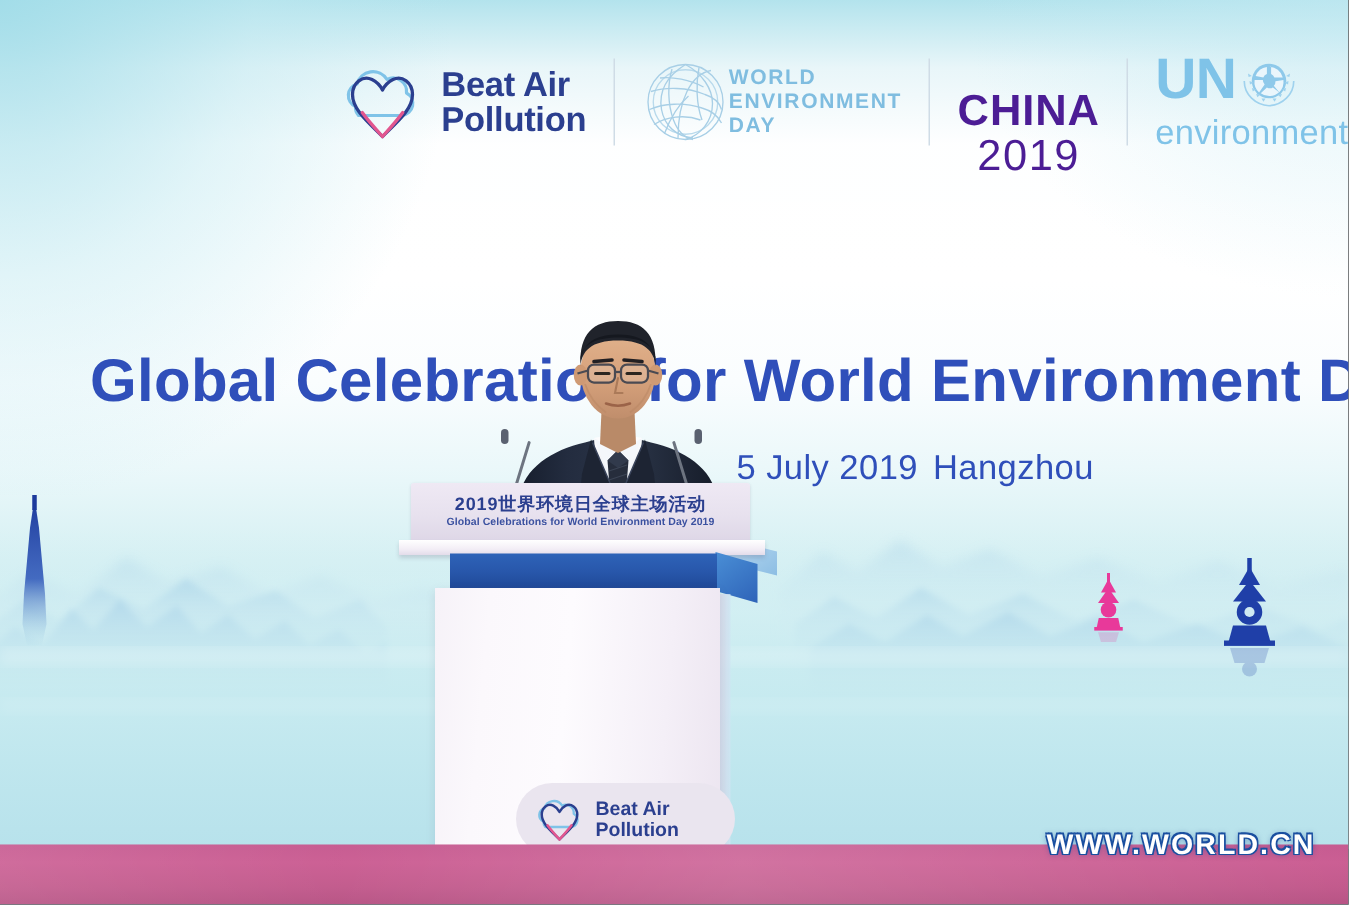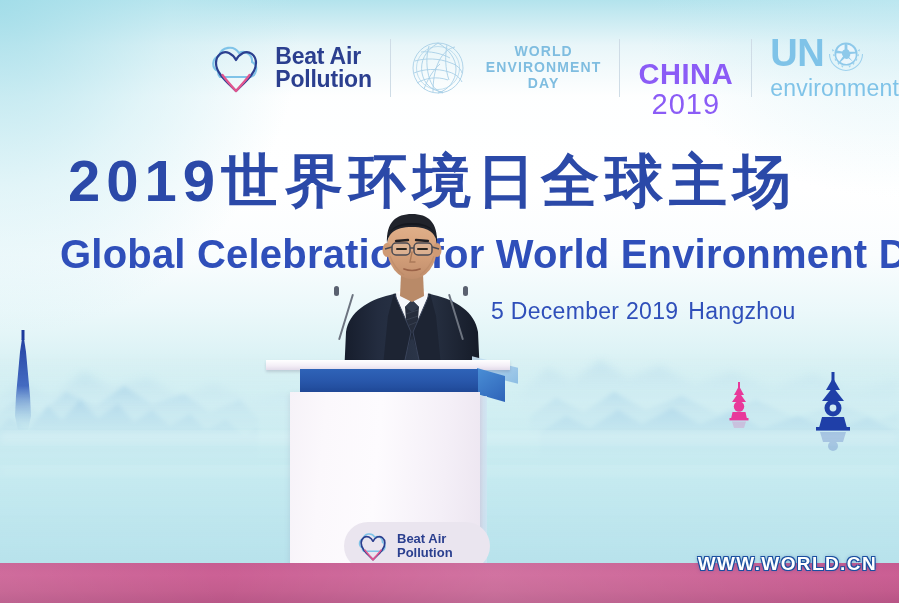--- a/index.html
+++ b/index.html
@@ -125,33 +125,33 @@
   .bap-mark { width: 56px; height: 54px; flex: none; }
   .bap-text {
     color: #2b3f8f;
     font-size: 23px;
     font-weight: bold;
     line-height: 1.02;
     letter-spacing: -0.2px;
     white-space: nowrap;
   }
 
-  .wed-logo { display: flex; align-items: center; gap: 19px; text-align: center; }
+  .wed-logo { display: flex; align-items: center; gap: 0; }
   .wed-mark { width: 58px; height: 58px; flex: none; }
   .wed-text {
     color: #7fbde0;
     font-size: 14px;
     font-weight: bold;
     line-height: 1.12;
     letter-spacing: 1.1px;
     white-space: nowrap;
   }
 
   .china-text {
-    color: #8b5cf6;
+    color: #4c1d95;
     font-size: 29px;
     font-weight: bold;
     line-height: 1.02;
     letter-spacing: 0.6px;
     white-space: nowrap;
     margin-top: 44px;
   }
   .china-text .yr { font-weight: normal; letter-spacing: 1px; text-align: center; }
 
   .un-logo { position: relative; }
@@ -529,24 +529,23 @@
               </g>
             </svg>
           </div>
           <div class="un-env">environment</div>
         </div>
       </div>
 
     </div>
   </div>
 
-  <div class="headline-cn">2019世界环境日全球主场</div>
   <div class="headline-en">Global Celebration for World Environment D</div>
   <div class="subline">
-    <span class="cn">州</span><span>5 December 2019</span><span class="gap"></span><span>Hangzhou</span>
+    <span class="cn">州</span><span>5 July 2019</span><span class="gap"></span><span>Hangzhou</span>
   </div>
 
   <svg class="person" viewBox="0 0 210 180">
     <defs>
       <linearGradient id="suitG" x1="0" y1="0" x2="1" y2="0">
         <stop offset="0%" stop-color="#161d2c"></stop>
         <stop offset="25%" stop-color="#232c3f"></stop>
         <stop offset="55%" stop-color="#2b3548"></stop>
         <stop offset="100%" stop-color="#151b28"></stop>
       </linearGradient>
@@ -613,20 +612,24 @@
     <path d="M118,60 Q114,72 104,79" fill="none" stroke="#bb8965" stroke-width="1.2" opacity="0.6"></path>
   </svg>
 
   <div class="mic-stem" style="left:338px; top:292px; width:2px; height:48px; transform: rotate(17deg);"></div>
   <div class="mic-stem" style="left:462px; top:292px; width:2px; height:48px; transform: rotate(-17deg);"></div>
   <div class="mic-stem" style="left:334px; top:286px; width:5px; height:10px; border-radius:3px; background:#5a6170;"></div>
   <div class="mic-stem" style="left:463px; top:286px; width:5px; height:10px; border-radius:3px; background:#5a6170;"></div>
 
   <div class="podium">
     <div class="podium-ledge-r"></div>
+    <div class="podium-signplate">
+      <div class="podium-sign-cn">2019世界环境日全球主场活动</div>
+      <div class="podium-sign-en">Global Celebrations for World Environment Day 2019</div>
+    </div>
     <div class="podium-ledge"></div>
     <div class="podium-blueband-r"></div>
     <div class="podium-blueband"></div>
     <div class="podium-body-edge"></div>
     <div class="podium-body">
       <div class="podium-logo-plate">
         <svg class="podium-logo-mark" viewBox="0 0 56 54">
           <path d="M10,30 a8,8 0 0 1 1,-15 a11,11 0 0 1 20,-3 a9,9 0 0 1 13,9 a8,8 0 0 1 -3,15 L12,36 a8,8 0 0 1 -2,-6 Z" fill="none" stroke="#7fc3e8" stroke-width="2.6" stroke-linejoin="round"></path>
           <path d="M28,50 C18,40 8,32 8,22 C8,14 15,9 21,12 C24,13.5 26.5,16 28,19 C29.5,16 32,13.5 35,12 C41,9 48,14 48,22 C48,32 38,40 28,50 Z" fill="none" stroke="#2b3f8f" stroke-width="2.8" stroke-linejoin="round"></path>
           <path d="M28,50 C23,44.5 18,39 14.5,34" fill="none" stroke="#e2568f" stroke-width="2.8" stroke-linecap="round"></path>

